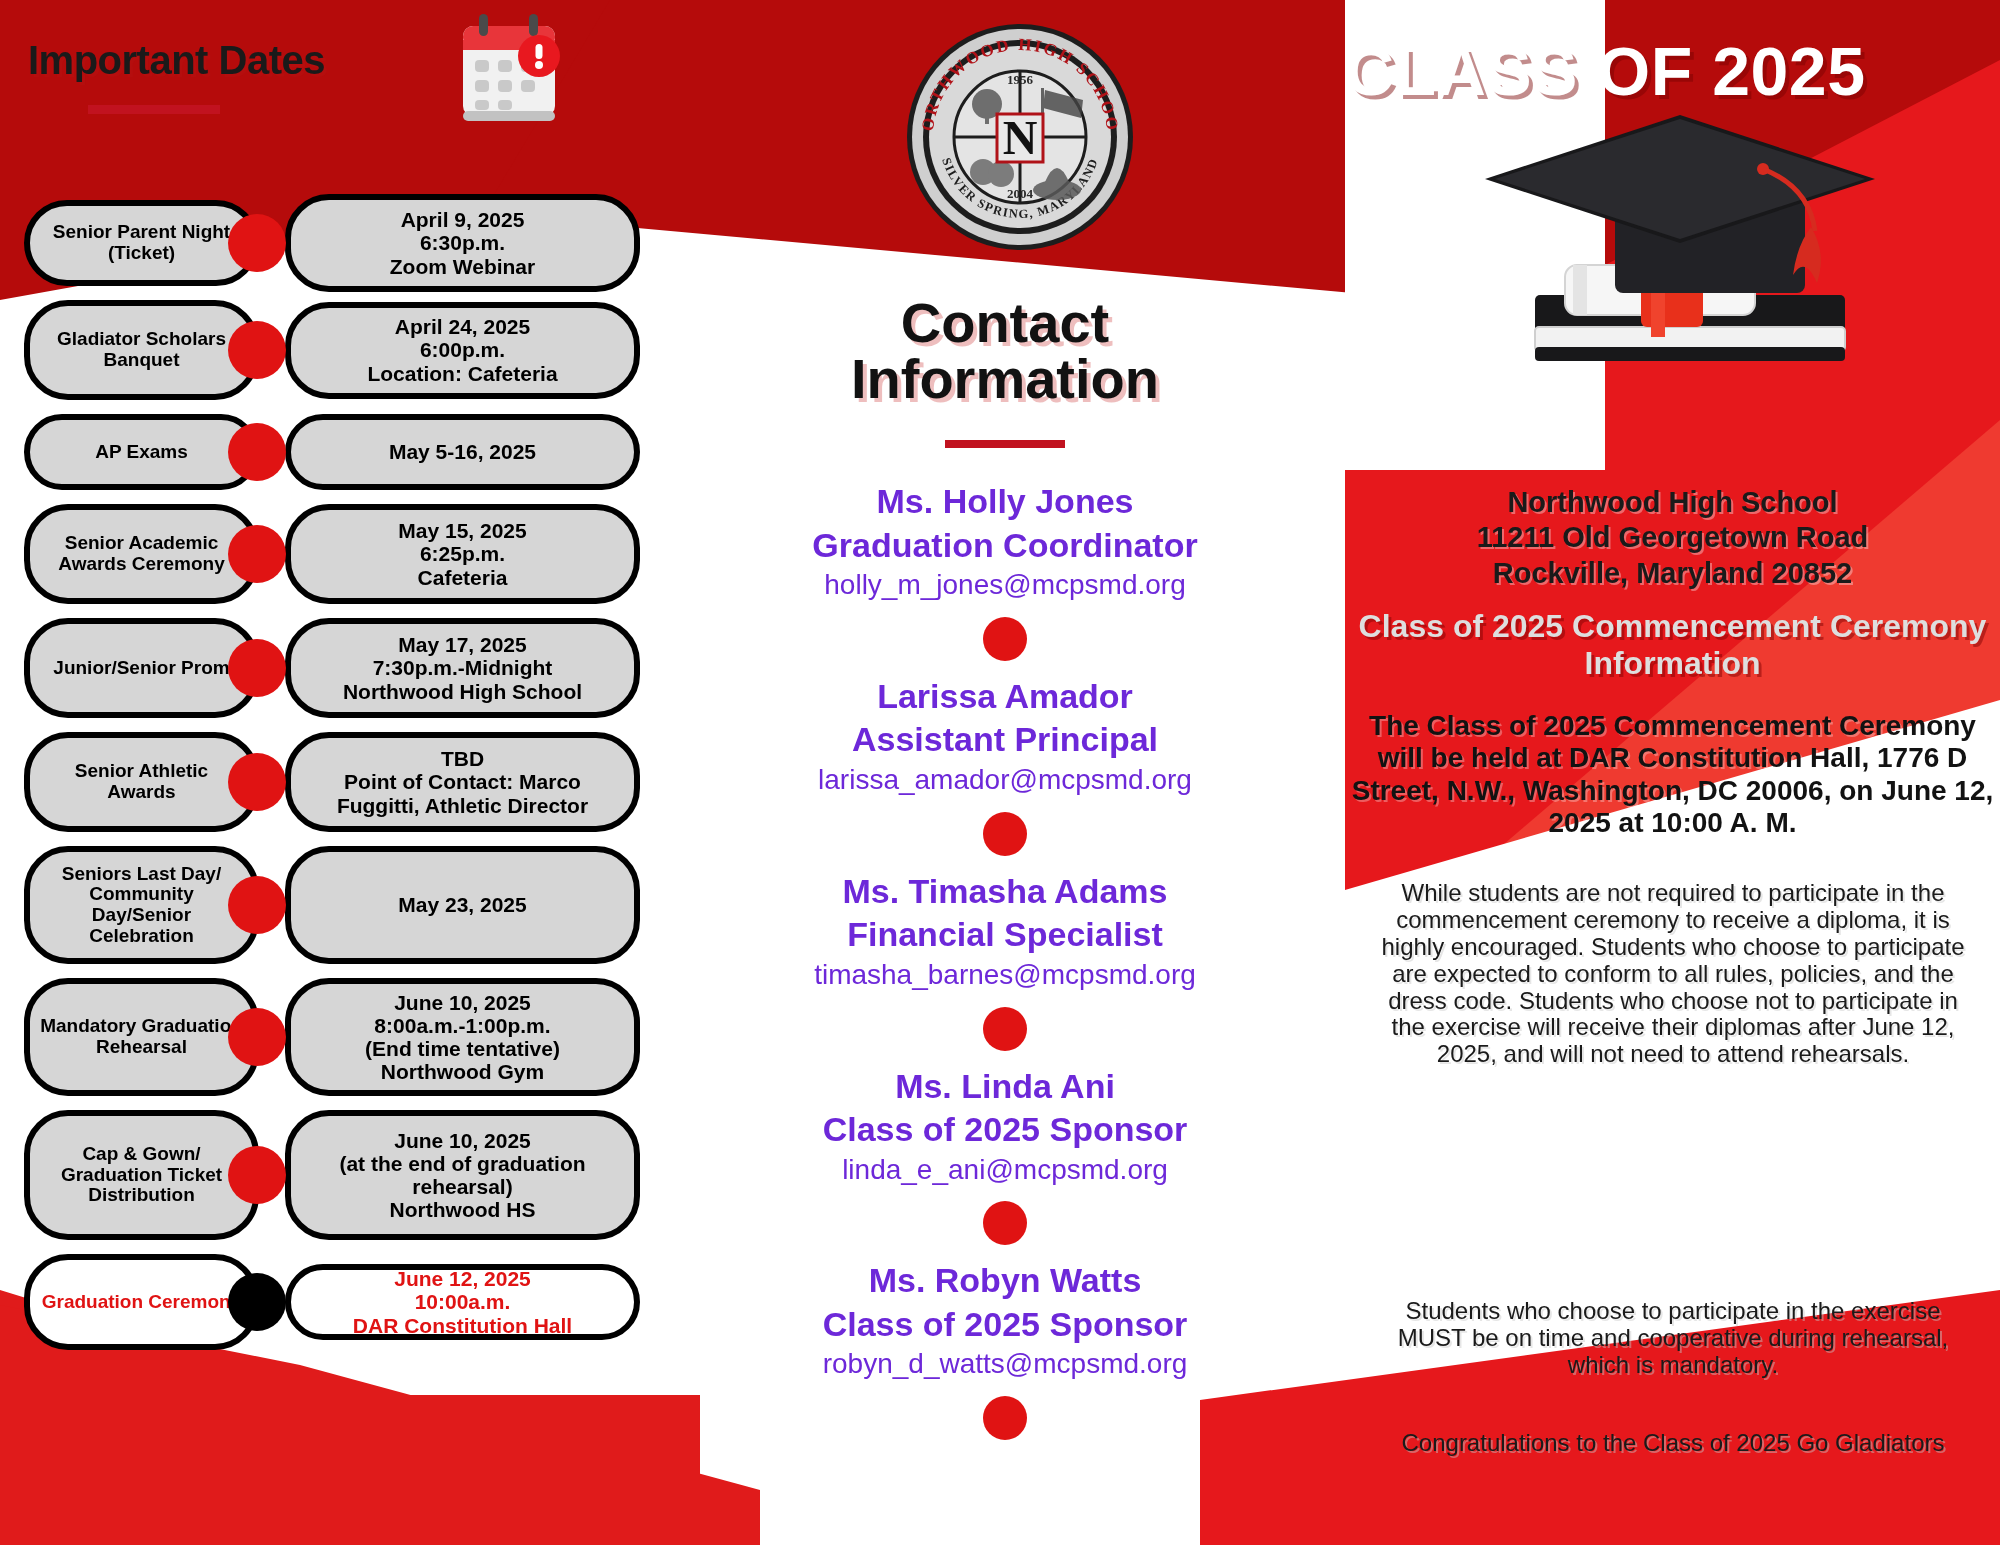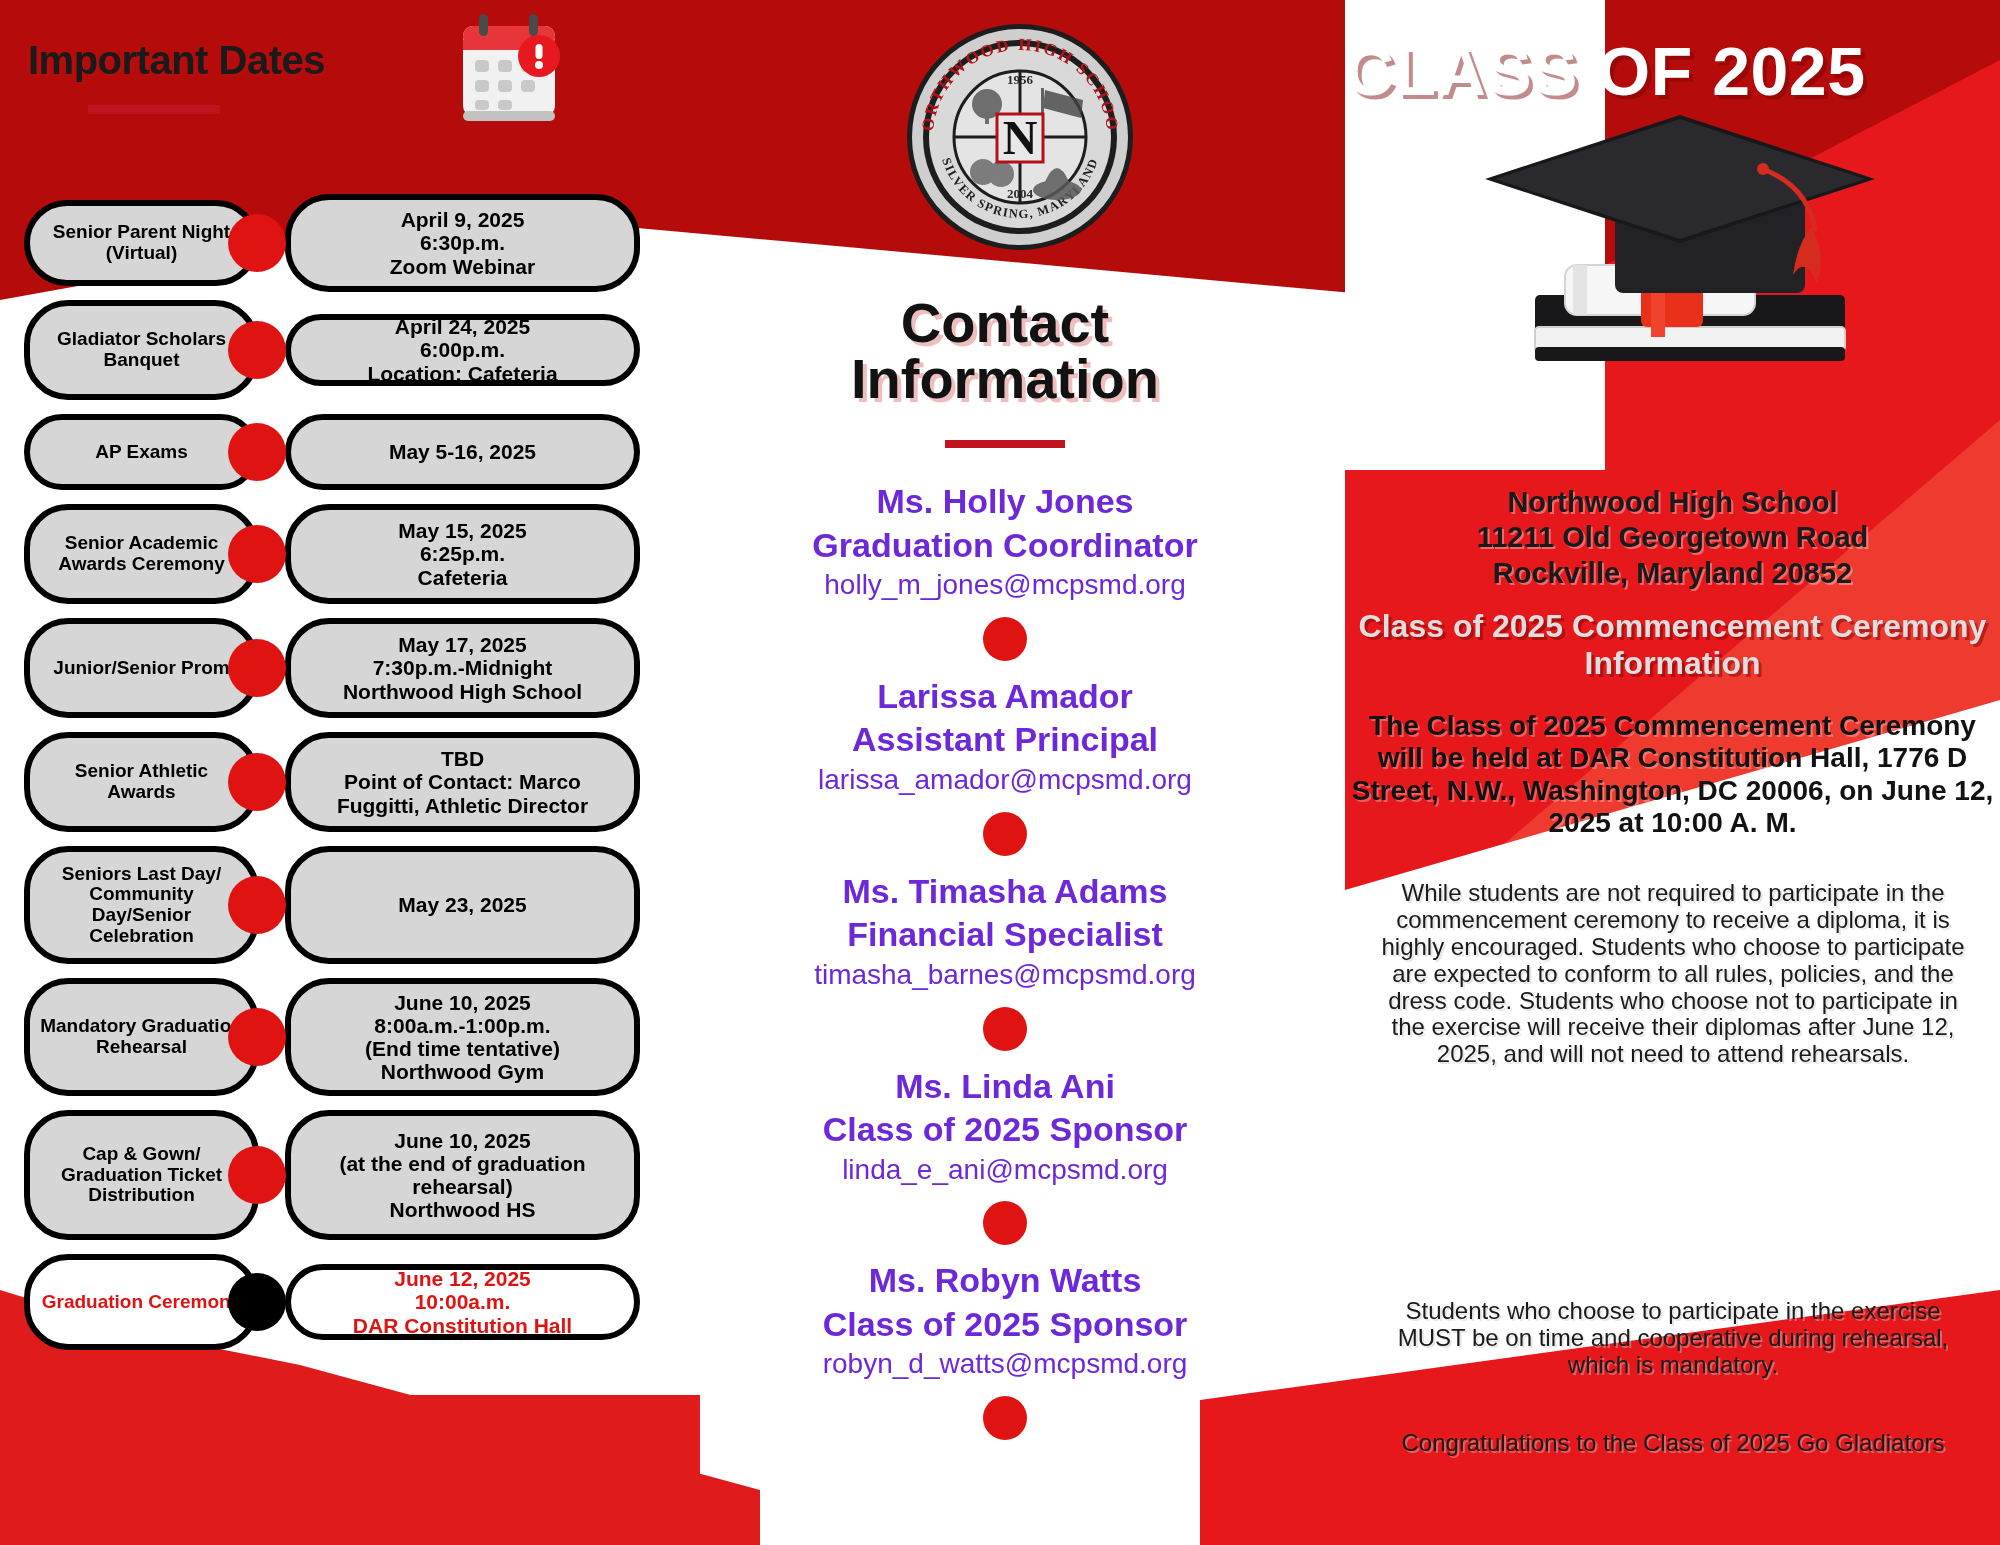--- a/index.html
+++ b/index.html
@@ -230,29 +230,29 @@
       </g>
       <rect x="8" y="99" width="92" height="10" rx="5" fill="#c2c2c2"></rect>
       <circle cx="84" cy="44" r="21" fill="#e8181f"></circle>
       <rect x="80.5" y="32" width="7" height="15" rx="3.5" fill="#fff"></rect>
       <circle cx="84" cy="53" r="4" fill="#fff"></circle>
     </svg>
 
     <div class="timeline">
 
     <div class="tl-row" style="height: 86px;">
-          <div class="pill pill-label" style="height: 86px;">Senior Parent Night (Virtual)</div>
+          <div class="pill pill-label" style="height: 86px;">Senior Parent Night (Ticket)</div>
           <div class="pill pill-detail" style="height: 98px; white-space: pre-line;">April 9, 2025
 6:30p.m.
 Zoom Webinar</div>
           <div class="dot" style="top: 14px;"></div>
         </div>
         <div class="tl-row" style="height: 100px;">
           <div class="pill pill-label" style="height: 100px;">Gladiator Scholars Banquet</div>
-          <div class="pill pill-detail" style="height: 72px; white-space: pre-line;">April 24, 2025
+          <div class="pill pill-detail" style="height: 97px; white-space: pre-line;">April 24, 2025
 6:00p.m.
 Location: Cafeteria</div>
           <div class="dot" style="top: 21px;"></div>
         </div>
         <div class="tl-row" style="height: 76px;">
           <div class="pill pill-label" style="height: 76px;">AP Exams</div>
           <div class="pill pill-detail" style="height: 76px; white-space: pre-line;">May 5-16, 2025</div>
           <div class="dot" style="top: 9px;"></div>
         </div>
         <div class="tl-row" style="height: 100px;">

